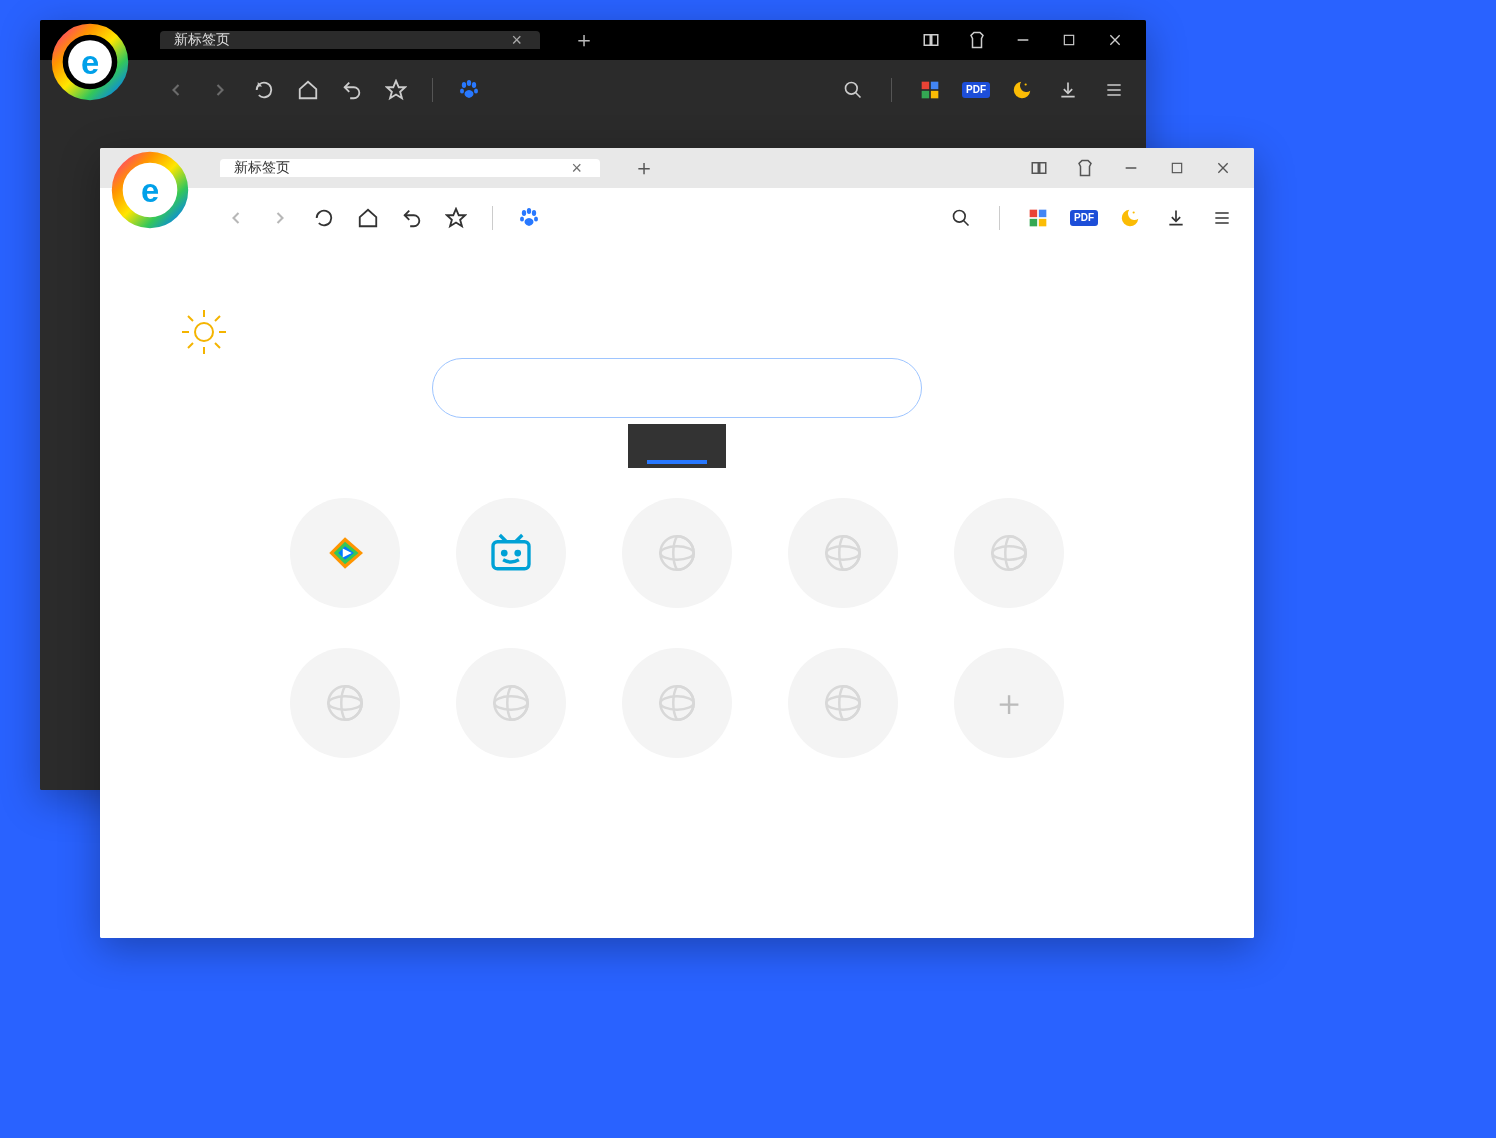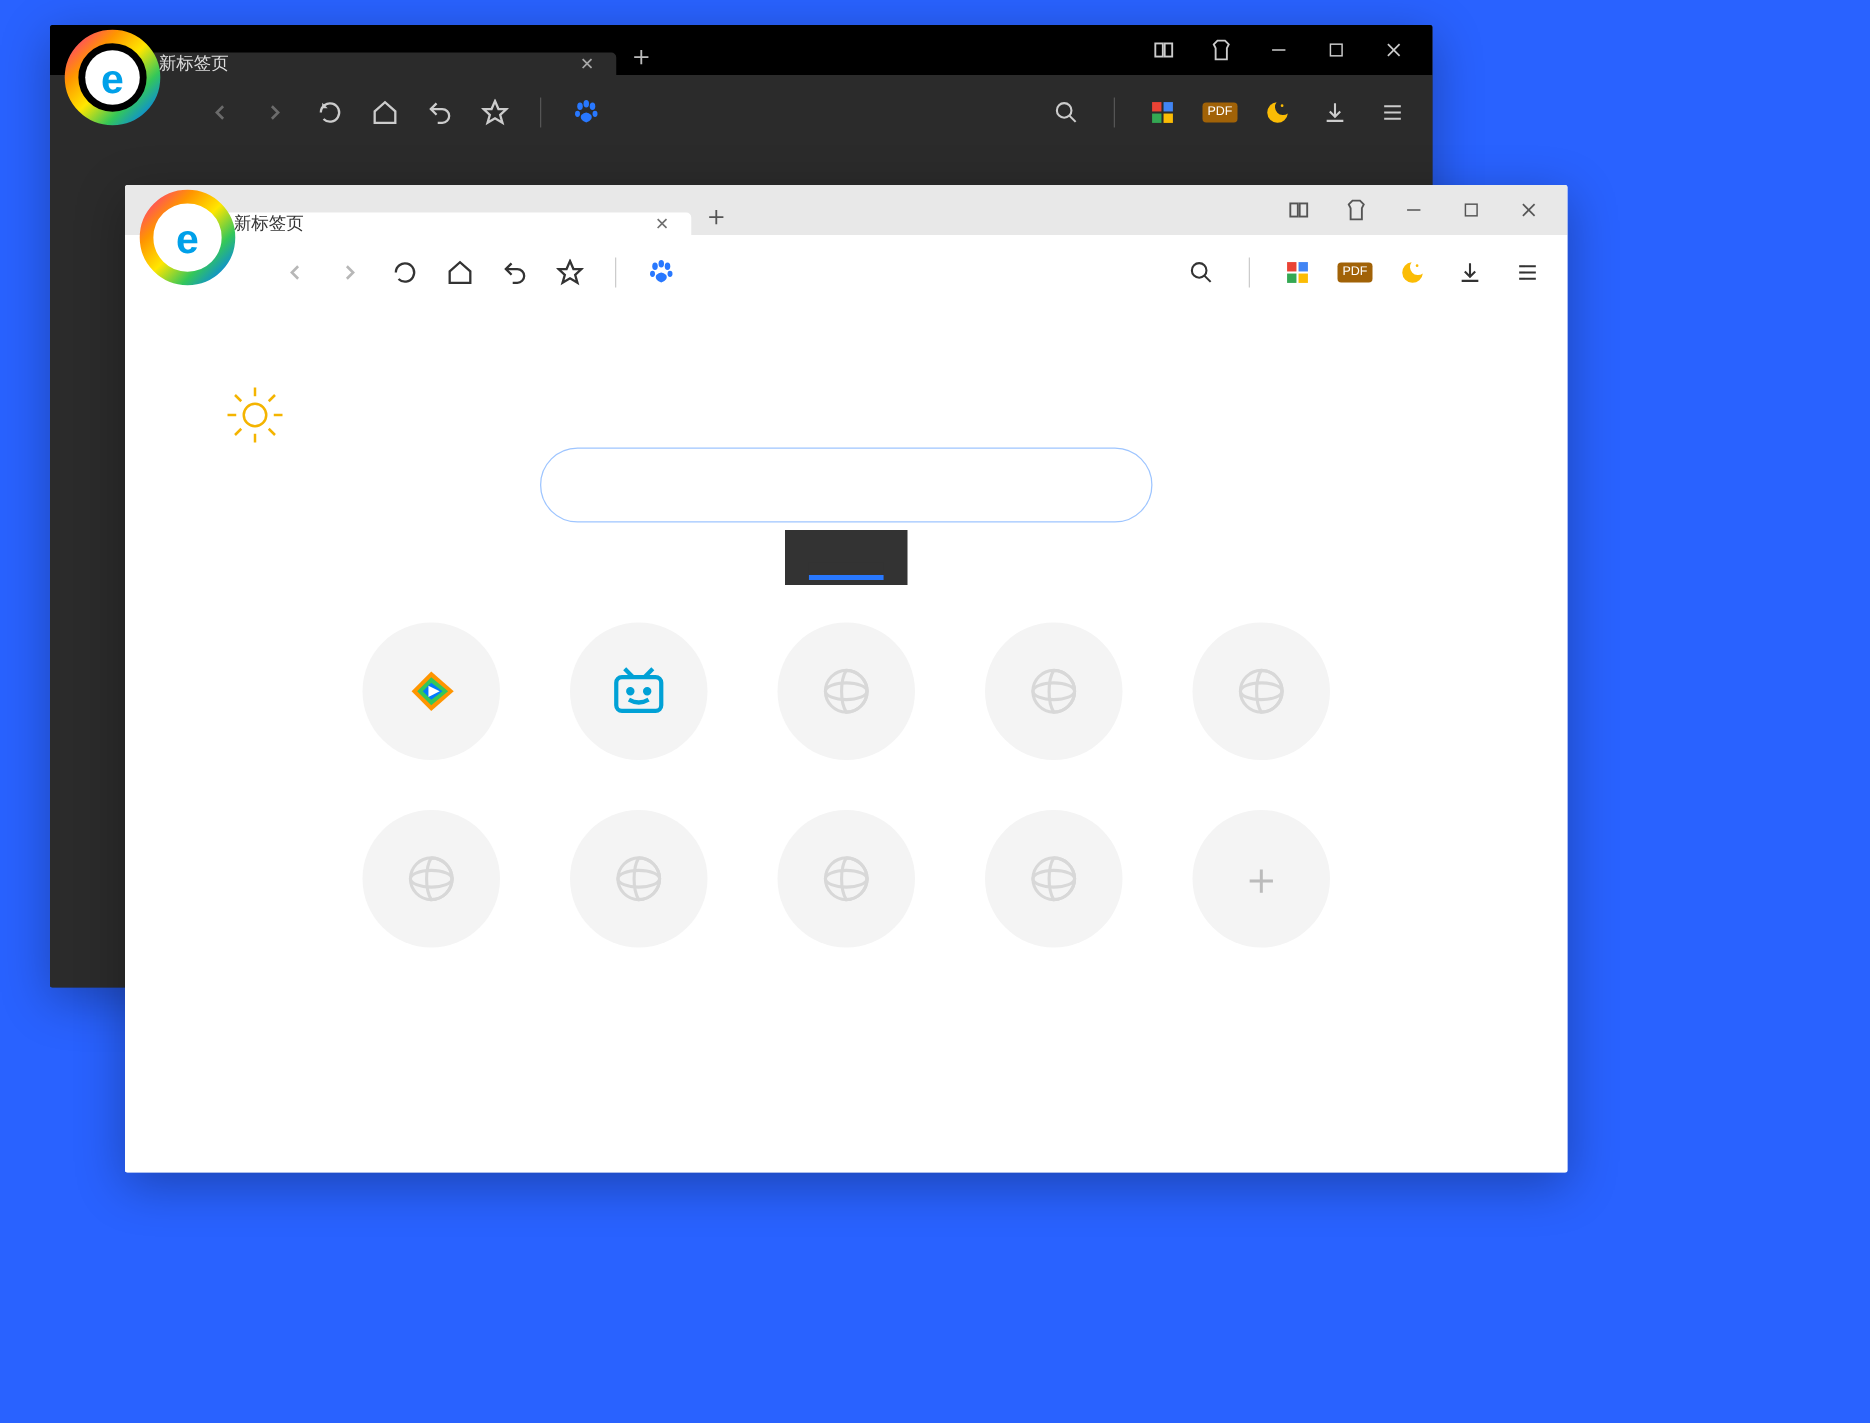--- a/index.html
+++ b/index.html
@@ -33,24 +33,25 @@
   }
   .titlebar {
     display: flex;
     align-items: center;
     height: 40px;
   }
   .dark .titlebar { background: #000; }
   .light .titlebar { background: #e8e8e8; }
   .tabstrip {
     display: flex;
-    align-items: flex-end;
+    align-items: center;
     height: 40px;
     flex: 1;
-    padding-left: 73px;
+    padding-left: 120px;
+    gap: 24px;
   }
   .tab {
     display: flex;
     align-items: center;
     padding: 0 14px;
     min-width: 380px;
     font-size: 14px;
     border-top-left-radius: 4px;
     border-top-right-radius: 4px;
     justify-content: space-between;
@@ -134,24 +135,24 @@
   .light .divider { background: #ccc; }
   .paw-icon { color: #2878ff; }
   .spacer { flex: 1; }
   .rightbtns {
     display: flex;
     align-items: center;
     gap: 14px;
     padding-right: 16px;
   }
   .pdf-badge {
-    background: #a16207;
+    background: #1d4ed8;
     color: #fff;
     font-size: 10px;
-    font-weight: normal;
+    font-weight: bold;
     padding: 3px 4px;
     border-radius: 3px;
     line-height: 1;
   }
   .content {
     background: #fff;
     height: calc(100% - 100px);
     position: relative;
     padding-top: 50px;
   }

